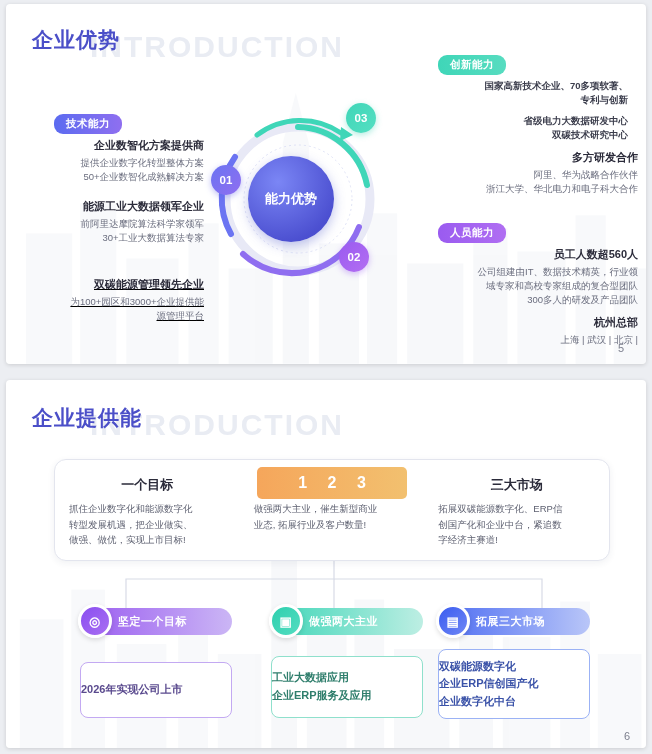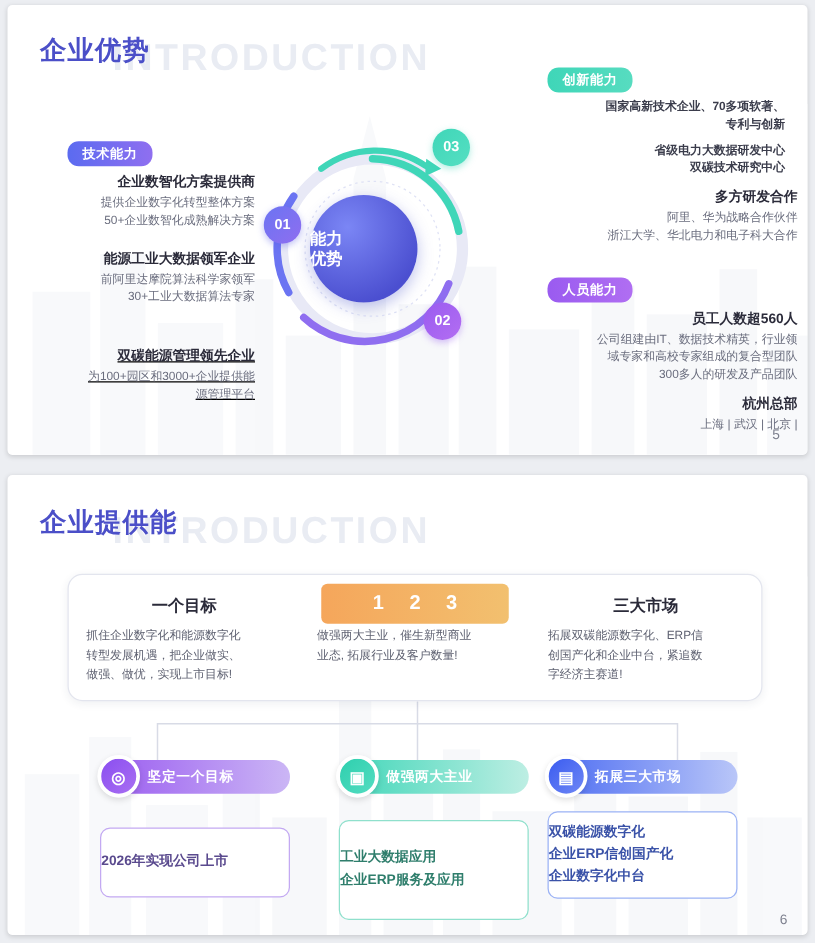--- a/index.html
+++ b/index.html
@@ -84,22 +84,22 @@
   }
   .blk p.dark { color: #3b3d4c; }
 
   
   .ring-wrap { position: absolute; z-index: 2; }
   .center-circle {
     position: absolute;
     width: 86px; height: 86px;
     border-radius: 50%;
     background: radial-gradient(circle at 35% 30%, #7b86f5, #4b4fd0 75%);
-    display: flex; justify-content: center;
-    flex-direction: column;
+    display: flex; align-items: center; justify-content: center;
+    flex-direction: row;
     color: #fff; font-size: 13px; font-weight: bold;
     line-height: 1.25;
     z-index: 3;
     box-shadow: 0 4px 12px rgba(70,80,200,.35);
   }
   .node {
     position: absolute;
     width: 30px; height: 30px;
     border-radius: 50%;
     display: flex; align-items: center; justify-content: center;
@@ -380,21 +380,21 @@
     <div class="tag-row" style="left:432px; top:228px;">
       <div class="tagband tb-blue" style="width:152px;">
         <span class="tagicon ti-blue">▤</span>
         <span>拓展三大市场</span>
       </div>
     </div>
 
     <div class="outbox ob-purple" style="left:74px; top:282px; width:152px; height:56px;">
       <span>2026年实现公司上市</span>
     </div>
-    <div class="outbox ob-green" style="left:265px; top:276px; width:152px; height:80px;">
+    <div class="outbox ob-green" style="left:265px; top:276px; width:152px; height:62px;">
       <span>工业大数据应用</span>
       <span>企业ERP服务及应用</span>
     </div>
     <div class="outbox ob-blue" style="left:432px; top:269px; width:152px; height:70px;">
       <span>双碳能源数字化</span>
       <span>企业ERP信创国产化</span>
       <span>企业数字化中台</span>
     </div>
 
     <div class="page-num" style="right:16px; bottom:6px;">6</div>

